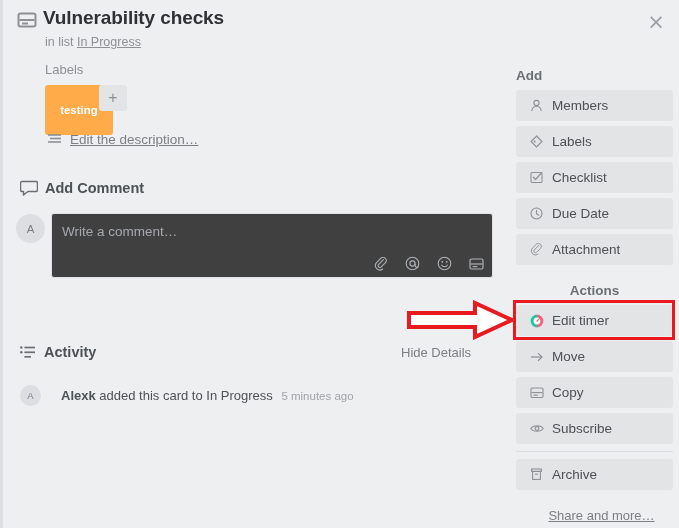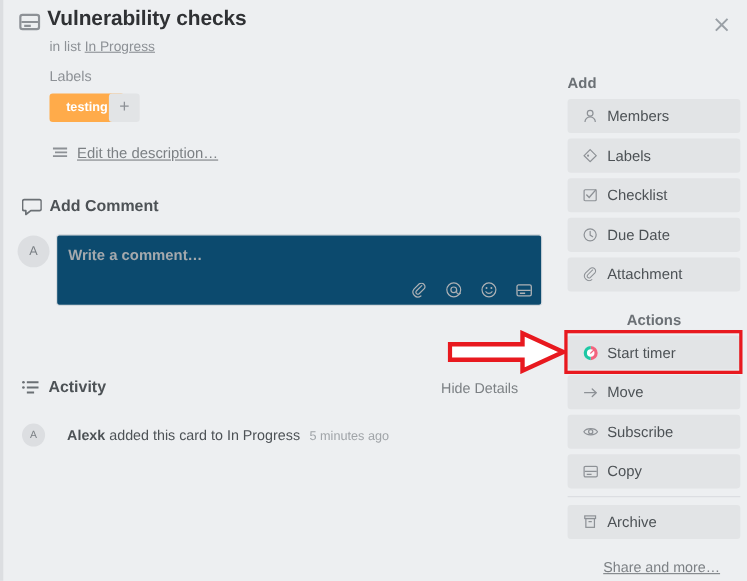--- a/index.html
+++ b/index.html
@@ -92,21 +92,21 @@
     font-size: 13px;
     color: #8d9196;
   }
 
   .label-chip {
     position: absolute;
     left: 42px;
     top: 85px;
     height: 26px;
     min-width: 50px;
-    padding: 0 9px;
+    padding: 12px 9px;
     background: #ffab4a;
     border-radius: 3px;
     color: #ffffff;
     font-size: 11.5px;
     font-weight: bold;
     display: flex;
     align-items: center;
     justify-content: center;
     cursor: pointer;
   }
@@ -172,26 +172,25 @@
     left: 13px;
     top: 214px;
   }
 
   .comment-box {
     position: absolute;
     left: 48px;
     top: 213px;
     width: 442px;
     height: 65px;
-    background: #0c4a6e;
+    background: #404040;
     border: 1px solid #dfe1e4;
     border-radius: 3px;
     box-sizing: border-box;
     cursor: text;
-    font-weight: bold;
   }
   .comment-placeholder {
     position: absolute;
     left: 10px;
     top: 10px;
     font-size: 13.5px;
     color: #a5a9ad;
   }
   .comment-tools {
     position: absolute;
@@ -512,54 +511,54 @@
       <div class="side-btn">
         <span class="sb-icon">
           <svg width="14" height="14" viewBox="0 0 14 14">
             <circle cx="7" cy="7" r="6.4" fill="#ffffff"></circle>
             <path d="M7 0.6 A6.4 6.4 0 0 1 7 13.4 Z" fill="#f2647e"></path>
             <path d="M7 0.6 A6.4 6.4 0 0 0 7 13.4 Z" fill="#1ec7a4"></path>
             <circle cx="7" cy="7" r="3.4" fill="#ffffff"></circle>
             <path d="M7 7 L10.2 3.9" stroke="#f2647e" stroke-width="1.2" stroke-linecap="round" fill="none"></path>
           </svg>
         </span>
-        <span class="sb-label">Start timer</span>
+        <span class="sb-label">Edit timer</span>
       </div>
 
       <div class="side-btn">
         <span class="sb-icon">
           <svg width="14" height="12" viewBox="0 0 14 12">
             <line x1="1" y1="6" x2="12" y2="6" stroke="#8d9196" stroke-width="1.2"></line>
             <path d="M8.4 2.6 L12 6 L8.4 9.4" fill="none" stroke="#8d9196" stroke-width="1.2" stroke-linecap="round"></path>
           </svg>
         </span>
         <span class="sb-label">Move</span>
-      </div>
-
-      <div class="side-btn">
-        <span class="sb-icon">
-          <svg width="14" height="11" viewBox="0 0 14 11">
-            <path d="M0.8 5.5 C3 1.8 11 1.8 13.2 5.5 C11 9.2 3 9.2 0.8 5.5 Z" fill="none" stroke="#8d9196" stroke-width="1.1"></path>
-            <circle cx="7" cy="5.5" r="1.9" fill="none" stroke="#8d9196" stroke-width="1.1"></circle>
-          </svg>
-        </span>
-        <span class="sb-label">Subscribe</span>
       </div>
 
       <div class="side-btn">
         <span class="sb-icon">
           <svg width="14" height="12" viewBox="0 0 14 12">
             <rect x="1" y="1" width="12" height="9.5" rx="1.2" fill="none" stroke="#8d9196" stroke-width="1.1"></rect>
             <line x1="1.5" y1="5.6" x2="12.5" y2="5.6" stroke="#8d9196" stroke-width="1.1"></line>
             <line x1="3.4" y1="8.2" x2="7.8" y2="8.2" stroke="#8d9196" stroke-width="1.1"></line>
           </svg>
         </span>
         <span class="sb-label">Copy</span>
       </div>
 
+      <div class="side-btn">
+        <span class="sb-icon">
+          <svg width="14" height="11" viewBox="0 0 14 11">
+            <path d="M0.8 5.5 C3 1.8 11 1.8 13.2 5.5 C11 9.2 3 9.2 0.8 5.5 Z" fill="none" stroke="#8d9196" stroke-width="1.1"></path>
+            <circle cx="7" cy="5.5" r="1.9" fill="none" stroke="#8d9196" stroke-width="1.1"></circle>
+          </svg>
+        </span>
+        <span class="sb-label">Subscribe</span>
+      </div>
+
       <div class="side-divider"></div>
 
       <div class="side-btn">
         <span class="sb-icon">
           <svg width="13" height="13" viewBox="0 0 13 13">
             <rect x="1.6" y="1" width="9.8" height="2.4" fill="none" stroke="#8d9196" stroke-width="1.1"></rect>
             <rect x="2.6" y="3.4" width="7.8" height="8" fill="none" stroke="#8d9196" stroke-width="1.1"></rect>
             <line x1="5" y1="6.2" x2="8" y2="6.2" stroke="#8d9196" stroke-width="1.1"></line>
           </svg>
         </span>

